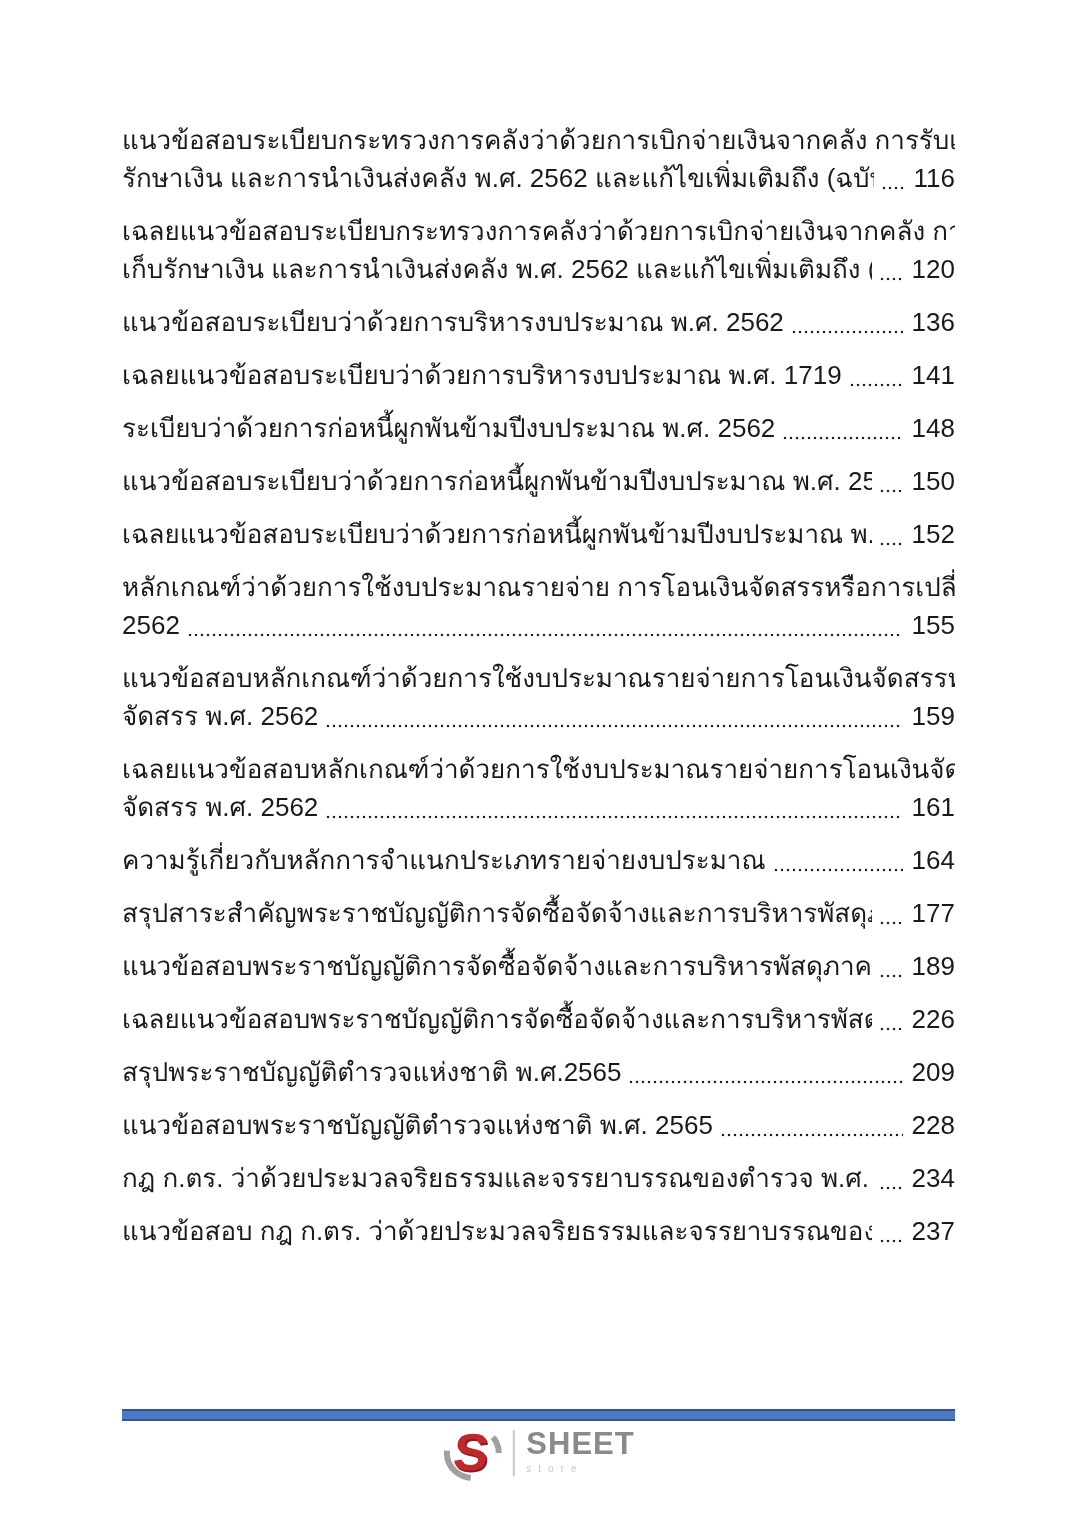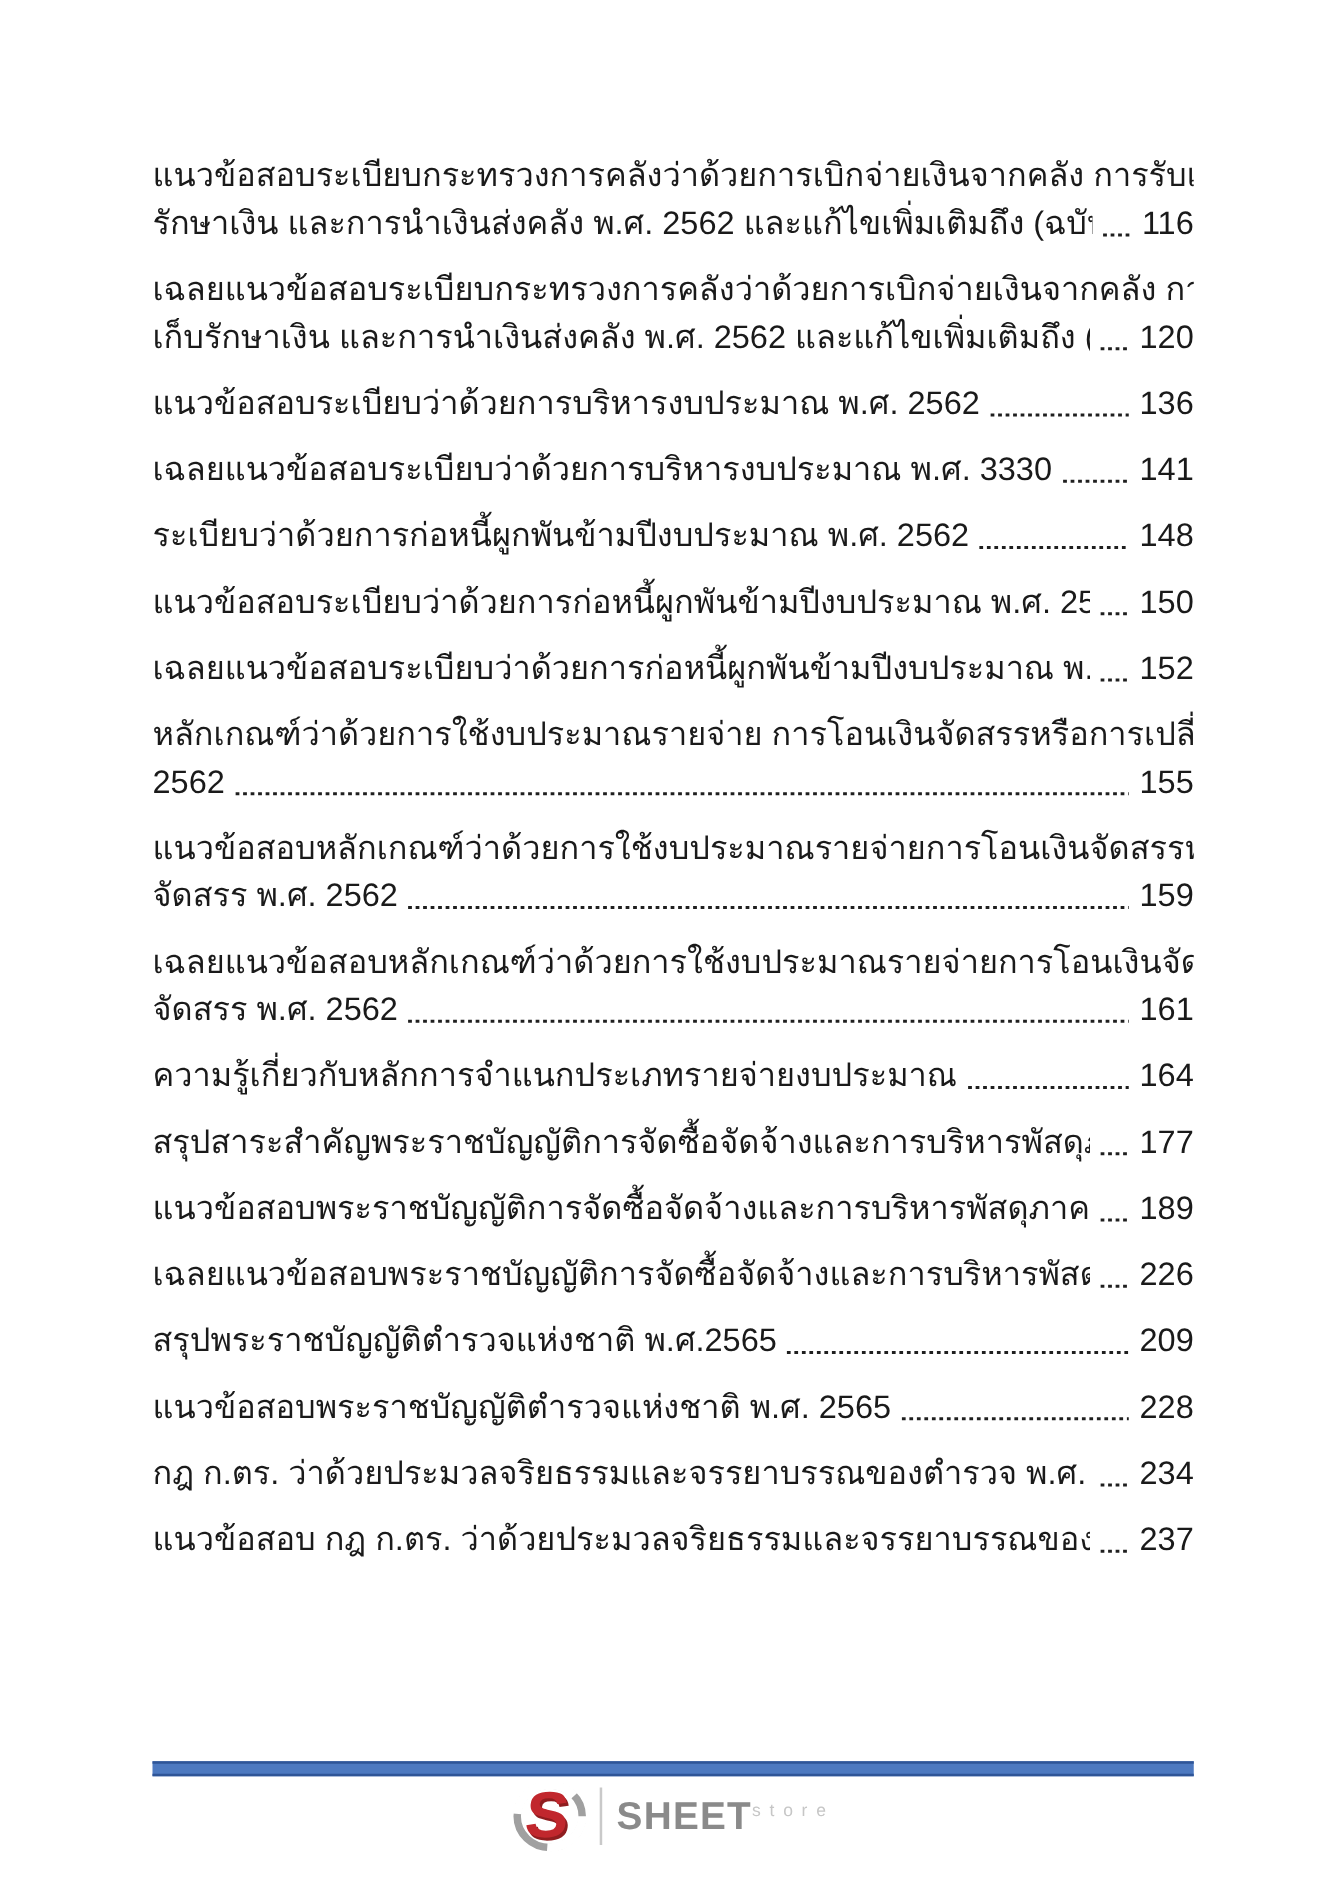--- a/index.html
+++ b/index.html
@@ -71,30 +71,30 @@
     display: flex;
     align-items: center;
   }
   .logo-mark { width: 64px; height: 58px; display: block; }
   .logo-divider {
     width: 2px;
     height: 46px;
     background: #c9c9c9;
     margin: 0 12px 0 8px;
   }
-  .logo-text { display: flex; flex-direction: row; }
+  .logo-text { display: flex; flex-direction: column; }
   .logo-brand {
     font-size: 31px;
     font-weight: bold;
     letter-spacing: 1px;
     color: #8a8a8a;
     line-height: 30px;
   }
   .logo-sub {
-    font-size: 14px;
+    font-size: 10px;
     letter-spacing: 7px;
     color: #c6c6c6;
     line-height: 16px;
     margin-top: 2px;
   }
 </style>
 </head>
 <body>
 
 <div class="page">
@@ -118,21 +118,21 @@
       </div>
       <div class="entry">
         <div class="entry-last">
           <span class="entry-text">แนวข้อสอบระเบียบว่าด้วยการบริหารงบประมาณ พ.ศ. 2562</span>
           <span class="leader"></span>
           <span class="pagenum">136</span>
         </div>
       </div>
       <div class="entry">
         <div class="entry-last">
-          <span class="entry-text">เฉลยแนวข้อสอบระเบียบว่าด้วยการบริหารงบประมาณ พ.ศ. 3330</span>
+          <span class="entry-text">เฉลยแนวข้อสอบระเบียบว่าด้วยการบริหารงบประมาณ พ.ศ. 1719</span>
           <span class="leader"></span>
           <span class="pagenum">141</span>
         </div>
       </div>
       <div class="entry">
         <div class="entry-last">
           <span class="entry-text">ระเบียบว่าด้วยการก่อหนี้ผูกพันข้ามปีงบประมาณ พ.ศ. 2562</span>
           <span class="leader"></span>
           <span class="pagenum">148</span>
         </div>

